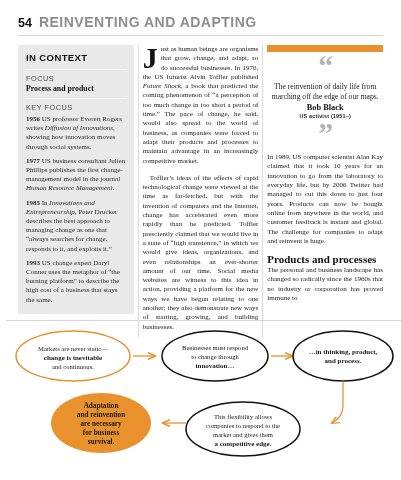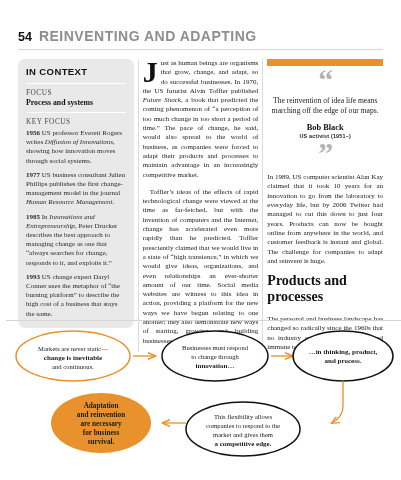--- a/index.html
+++ b/index.html
@@ -4,21 +4,21 @@
 <style>
   html,body{margin:0;padding:0;}
   body{
     width:401px;height:480px;
     background:#ffffff;
     font-family:"Liberation Serif", serif;
     color:#1a1a1a;
     overflow:hidden;
     position:relative;
   }
-  .page{position:relative;width:401px;height:480px;box-sizing:border-box;padding:28px 12px 0 12px;}
+  .page{position:relative;width:401px;height:480px;box-sizing:border-box;padding:14px 12px 0 12px;}
 
   
   .runhead{display:flex;align-items:baseline;gap:7px;padding:0 6px 0 6px;}
   .runhead .folio{
     font-family:"Liberation Sans", sans-serif;
     font-weight:bold;font-size:12.5px;color:#111;letter-spacing:0px;
   }
   .runhead .chap{
     font-family:"Liberation Sans", sans-serif;
     font-weight:bold;font-size:14px;color:#8e8e8e;letter-spacing:0.5px;
@@ -29,29 +29,29 @@
   .cols{display:flex;gap:9px;padding:0 6px;}
   .col{width:119px;}
   .col-mid,.col-right{position:relative;}
 
   
   .col-mid::before,.col-right::before{
     content:"";position:absolute;left:-5px;top:0;width:1px;height:292px;background:#dcdcdc;
   }
 
   
-  .incontext{background:#e9e9e9;padding:7px 8px 9px 8px;border-radius:7px;}
+  .incontext{background:#e9e9e9;padding:7px 8px 9px 8px;}
   .incontext h2{
     margin:0 0 6px 0;
     font-family:"Liberation Sans", sans-serif;
     font-weight:bold;font-size:9.5px;letter-spacing:0.4px;color:#111;
   }
   .divider{height:1px;background:#ffffff;margin:5px 0 4px 0;}
   .lbl{
-    font-family:Liberation Serif, serif;
+    font-family:Liberation Sans, sans-serif;
     font-size:7.3px;letter-spacing:0.5px;color:#4a4a4a;margin-bottom:1px;
   }
   .bold-line{font-weight:bold;font-size:7.8px;color:#111;}
   .entry{font-size:7px;line-height:9.2px;color:#2a2a2a;margin-top:5px;text-align:left;}
   .entry:first-of-type{margin-top:3px;}
   .entry b{font-weight:bold;}
   .entry i{font-style:italic;}
 
   
   .body-p{
@@ -76,29 +76,29 @@
     font-family:"Liberation Serif", serif;
     font-size:30px;line-height:16px;color:#b3b3b3;font-weight:bold;
     letter-spacing:-1px;
     display:block;
   }
   .qmark.open{margin:6px 0 8px 0;}
   .qmark.close{margin:6px 0 8px 0;}
   .quote-text{font-size:7.6px;line-height:9.6px;color:#1a1a1a;}
   .quote-name{
     font-family:"Liberation Serif", serif;
-    font-weight:bold;font-size:8.4px;color:#111;margin-top:8px;
+    font-weight:bold;font-size:8.4px;color:#111;margin-top:2px;
   }
   .quote-role{
     font-family:"Liberation Sans", sans-serif;
     font-weight:bold;font-size:5.4px;color:#222;letter-spacing:0.2px;margin-top:1px;
   }
   .subhead{
     font-family:"Liberation Serif", serif;
-    font-weight:bold;font-size:14px;color:#111;margin:7px 0 10px 0;
+    font-weight:bold;font-size:11px;color:#111;margin:7px 0 1px 0;
   }
   .rc-gap{height:4px;}
 
   
   .rule-mid{height:1px;background:#d5d5d5;margin:8px 6px 0 6px;}
   .diagram{position:absolute;left:0;top:318px;width:401px;height:162px;}
   .diagram svg{display:block;}
   .dg-text{font-family:"Liberation Serif", serif;fill:#1a1a1a;}
   .dg-b{font-weight:bold;}
 </style>
@@ -113,21 +113,21 @@
   </div>
   <div class="rule-top"></div>
 
   <div class="cols">
 
     <div class="col col-left">
       <div class="incontext">
         <h2>IN CONTEXT</h2>
         <div class="divider"></div>
         <div class="lbl">FOCUS</div>
-        <div class="bold-line">Process and systems</div>
+        <div class="bold-line">Process and product</div>
         <div class="divider"></div>
         <div class="lbl">KEY FOCUS</div>
         <div id="key-dates">
             <div class="entry"><b>1956</b> US professor Everett Rogers writes <i>Diffusion of Innovations</i>, showing how innovation moves through social systems.</div>
             <div class="entry"><b>1977</b> US business consultant Julien Phillips publishes the first change-management model in the journal <i>Human Resource Management</i>.</div>
             <div class="entry"><b>1985</b> In <i>Innovations and Entrepreneurship</i>, Peter Drucker describes the best approach to managing change as one that “always searches for change, responds to it, and exploits it.”</div>
             <div class="entry"><b>1993</b> US change expert Daryl Conner uses the metaphor of “the burning platform” to describe the high cost of a business that stays the same.</div>
           </div>
       </div>
     </div>
@@ -136,21 +136,21 @@
       <p class="body-p">
         <span class="dropcap">J</span><span>ust as human beings are organisms that grow, change, and adapt, so do successful businesses. In 1970, the US futurist Alvin Toffler published </span><i>Future Shock</i><span>, a book that predicted the coming phenomenon of “a perception of too much change in too short a period of time.” The pace of change, he said, would also spread to the world of business, as companies were forced to adapt their products and processes to maintain advantage in an increasingly competitive market.</span>
       </p>
       <p class="body-p">Toffler’s ideas of the effects of rapid technological change were viewed at the time as far-fetched, but with the invention of computers and the Internet, change has accelerated even more rapidly than he predicted. Toffler presciently claimed that we would live in a state of “high transience,” in which we would give ideas, organizations, and even relationships an ever-shorter amount of our time. Social media websites are witness to this idea in action, providing a platform for the new ways we have begun relating to one another; they also demonstrate new ways of starting, growing, and building businesses.</p>
     </div>
 
     <div class="col col-right">
       <div class="accent-bar"></div>
       <div class="quote-block">
         <span class="qmark open">“</span>
-        <div class="quote-text">The reinvention of idea life means marching off the edge of our maps.</div>
+        <div class="quote-text">The reinvention of daily life from marching off the edge of our maps.</div>
         <div class="quote-name">Bob Black</div>
         <div class="quote-role">US activist (1951–)</div>
         <span class="qmark close">”</span>
       </div>
       <div class="rc-gap"></div>
       <p class="body-p">In 1989, US computer scientist Alan Kay claimed that it took 10 years for an innovation to go from the laboratory to everyday life, but by 2006 Twitter had managed to cut this down to just four years. Products can now be bought online from anywhere in the world, and customer feedback is instant and global. The challenge for companies to adapt and reinvent is huge.</p>
       <div class="subhead">Products and processes</div>
       <p class="body-p">The personal and business landscape has changed so radically since the 1960s that no industry or corporation has proved immune to</p>
     </div>
 

